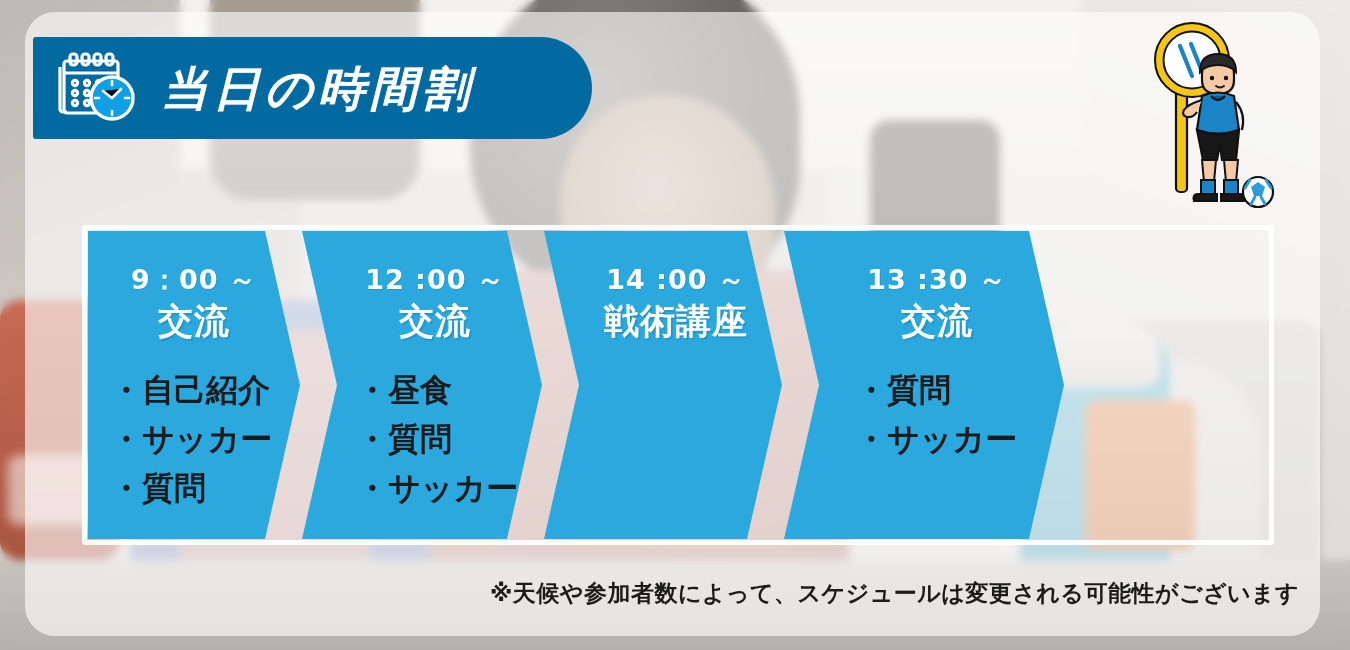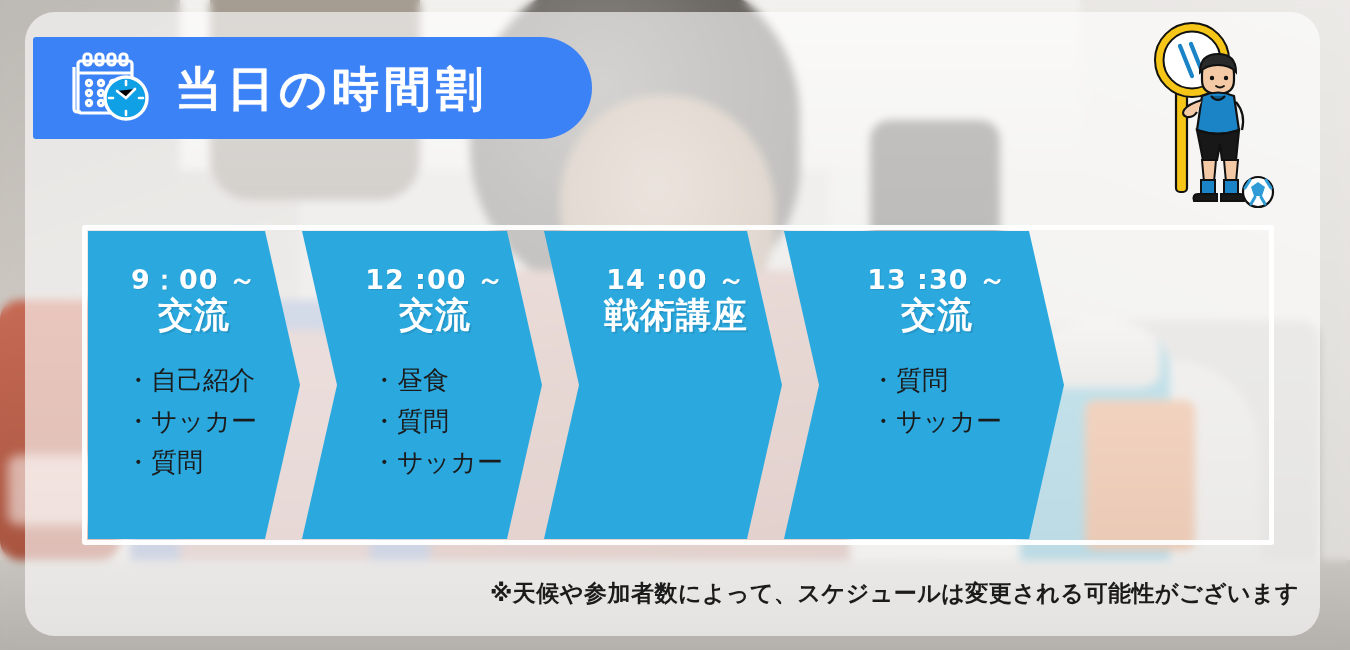--- a/index.html
+++ b/index.html
@@ -58,24 +58,25 @@
   
   .panel{
     position:absolute;left:25px;top:12px;width:1295px;height:624px;
     border-radius:30px;
     background:rgba(255,255,255,.62);
   }
 
   
   .banner{
     position:absolute;left:33px;top:37px;width:559px;height:102px;
-    background:#3b82f6;
+    background:#0369a1;
     border-radius:4px 70px 70px 4px;
-    display:flex;align-items:center;gap:22px;padding-left:36px;
+    display:flex;align-items:center;gap:22px;padding-left:22px;
     box-sizing:border-box;
+    font-style:italic;
   }
   .cal-icon{width:84px;height:74px;flex:none;}
   .banner-title{
     color:#fff;font-size:47px;font-weight:700;letter-spacing:5px;
     line-height:1;white-space:nowrap;
     text-shadow:0 0 1px rgba(255,255,255,.6);
   }
 
   
   .mascot{position:absolute;left:1150px;top:20px;width:130px;height:200px;}
@@ -96,29 +97,29 @@
     display:flex;flex-direction:column;align-items:center;
     padding-top:34px;box-sizing:border-box;
   }
   .chev .time{
     font-size:27px;font-weight:700;color:#fff;letter-spacing:1px;
     line-height:1.1;white-space:nowrap;
     text-shadow:1px 1px 0 rgba(0,0,0,.10);
   }
   .chev .head{
     font-size:35px;font-weight:800;color:#fff;letter-spacing:1px;
-    line-height:1.15;margin-top:0;white-space:nowrap;
+    line-height:1.15;margin-top:6px;white-space:nowrap;
     text-shadow:2px 2px 0 rgba(0,0,0,.10);
   }
   .chev .items{
     margin-top:28px;display:flex;flex-direction:column;gap:6px;
     align-items:flex-start;
   }
   .chev .item{
-    font-size:26px;font-weight:400;color:#1b1b1b;line-height:1.35;
+    font-size:32px;font-weight:700;color:#1b1b1b;line-height:1.35;
     white-space:nowrap;
   }
 
   
   .c1{width:212px;margin-right:4px;
       clip-path:polygon(0 0,177px 0,212px 50%,177px 100%,0 100%);}
   .c2{width:248px;margin-left:-2px;margin-right:4px;
       clip-path:polygon(0 0,213px 0,248px 50%,213px 100%,0 100%,35px 50%);}
   .c3{width:240px;margin-left:-2px;margin-right:4px;
       clip-path:polygon(0 0,205px 0,240px 50%,205px 100%,0 100%,35px 50%);}

